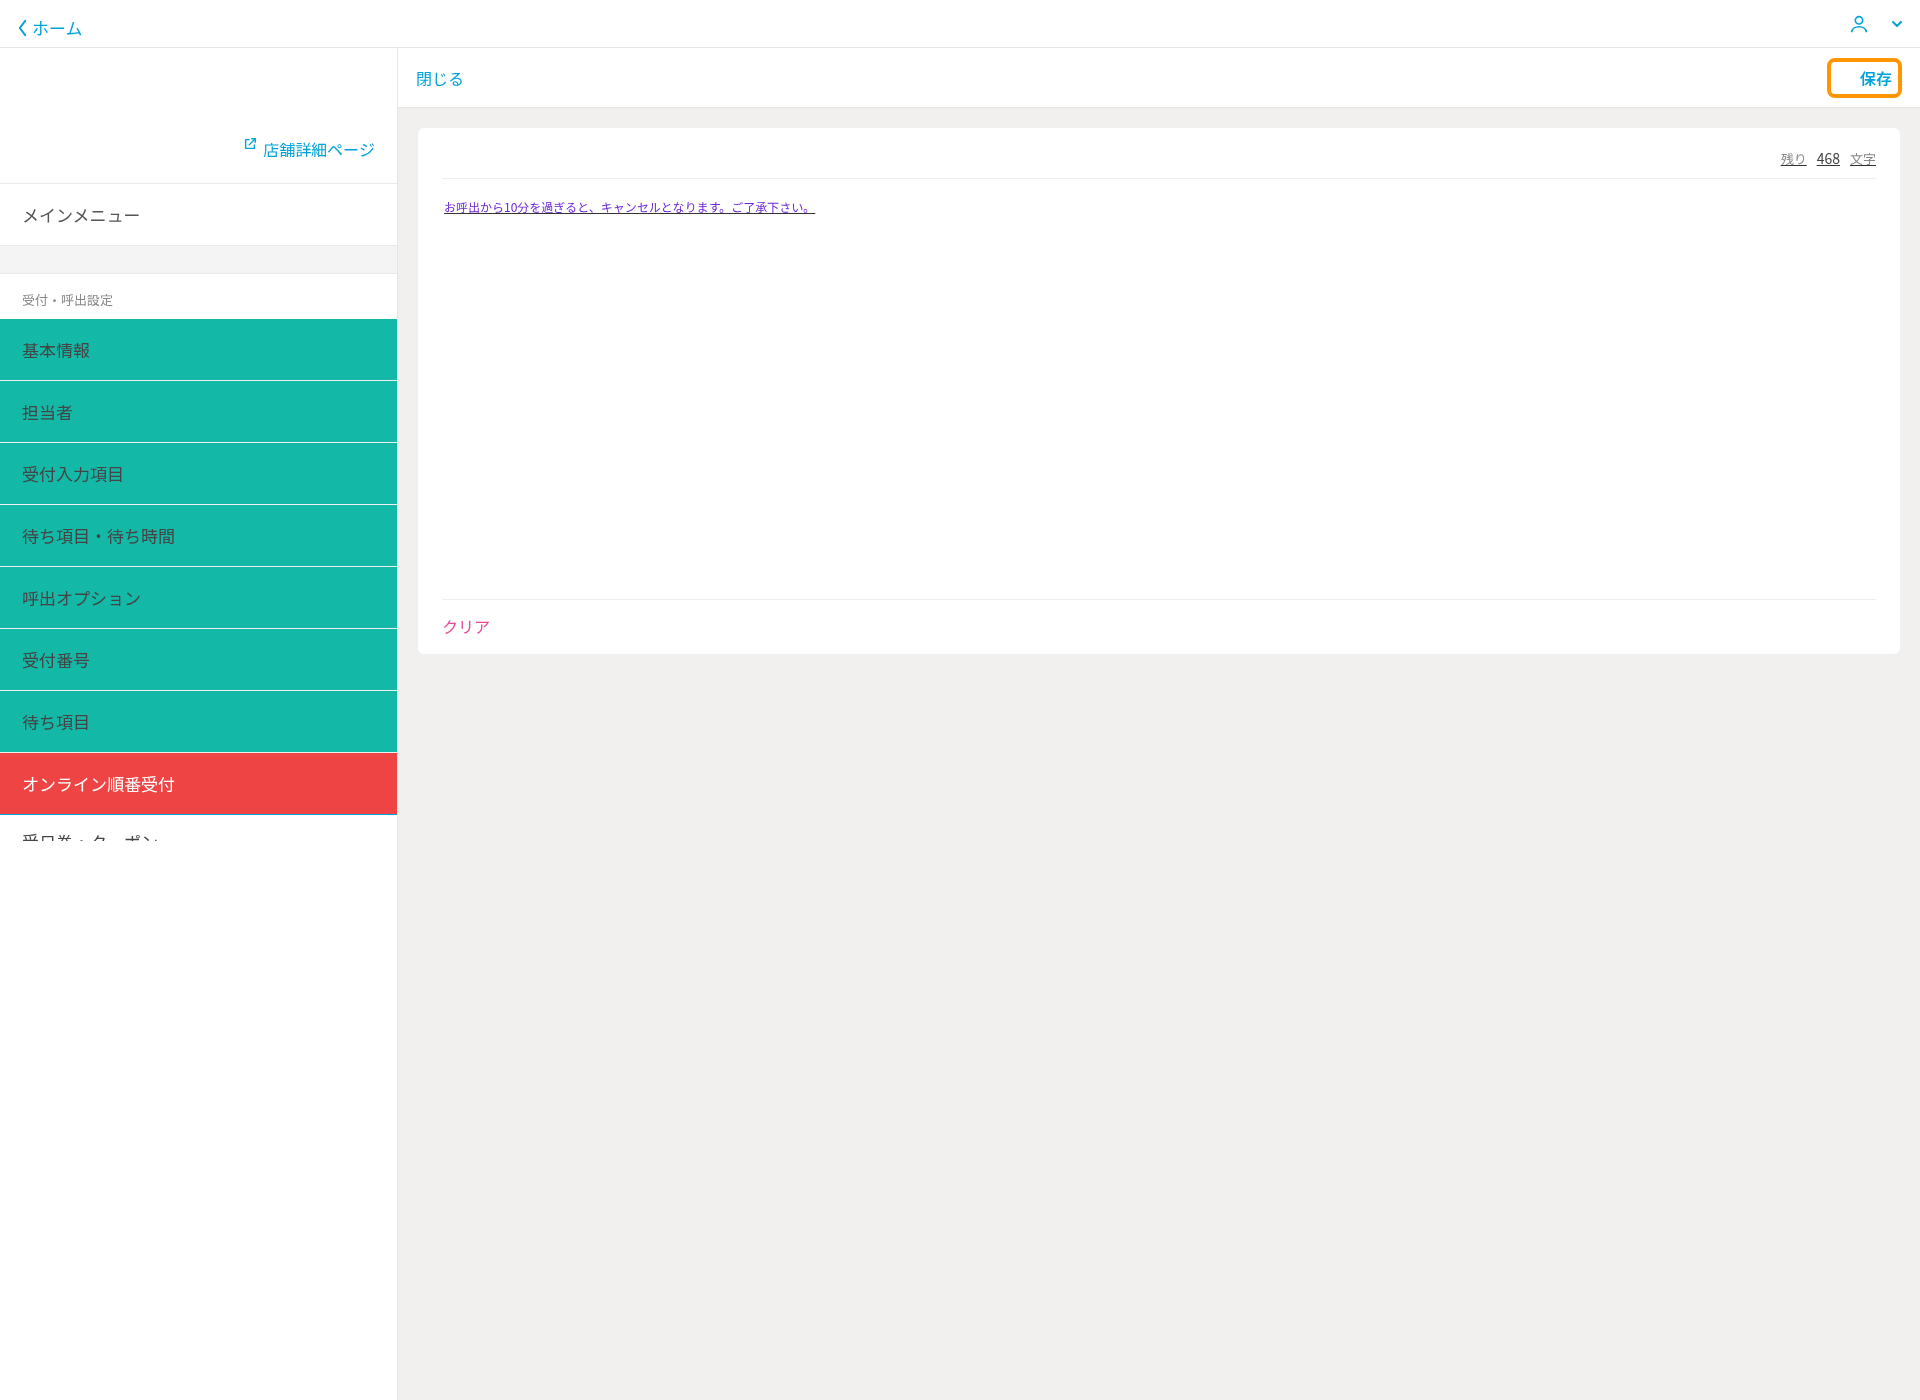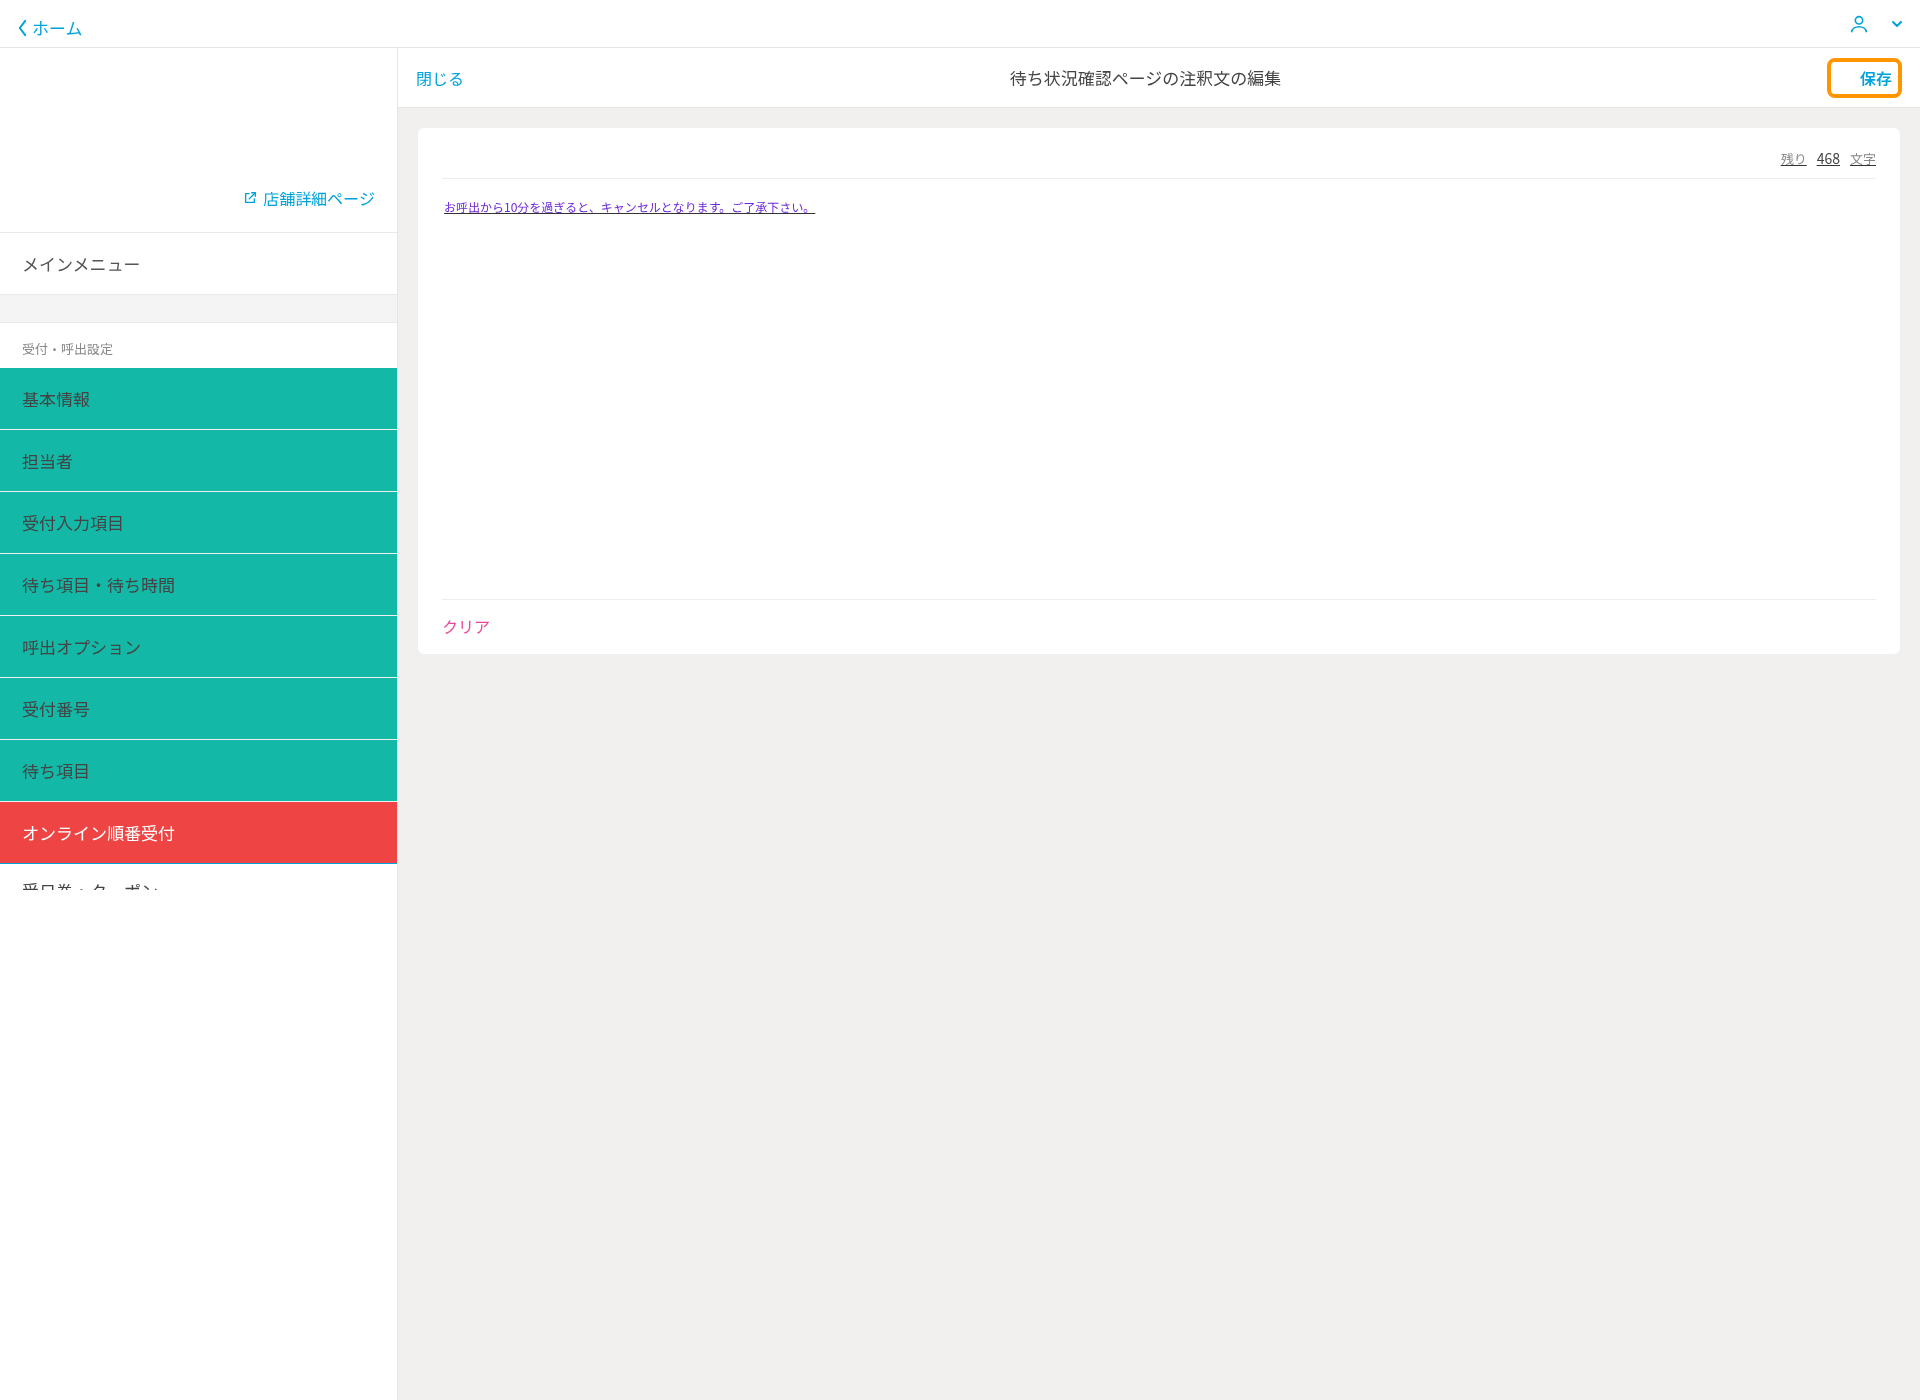--- a/index.html
+++ b/index.html
@@ -61,26 +61,26 @@
       background: #fff;
       overflow-y: auto;
     }
     .store-block {
       padding: 24px 22px 22px 22px;
       border-bottom: 1px solid #e9e9e9;
     }
     .store-detail-link {
       display: flex;
       justify-content: flex-end;
-      align-items: center;
+      align-items: flex-start;
       gap: 6px;
       color: #00a3d9;
       font-size: 16px;
       cursor: pointer;
-      margin-top: 114px;
+      margin-top: 65px;
     }
     .external-icon { width: 14px; height: 14px; display: inline-block; }
 
     .main-menu-item {
       padding: 18px 22px;
       border-bottom: 1px solid #e9e9e9;
       font-size: 17px;
       color: #555;
       cursor: pointer;
       background: #fff;
@@ -272,21 +272,20 @@
       <div class="nav-item"><span>呼出オプション</span></div>
       <div class="nav-item"><span>受付番号</span></div>
       <div class="nav-item"><span>待ち項目</span></div>
       <div class="nav-item active"><span>オンライン順番受付</span></div>
       <div class="nav-item-cut"><span>受日券・クーポン</span></div>
     </div>
 
     <div class="main">
       <div class="content-header">
         <span class="close-btn">閉じる</span>
-        <span class="content-title">待ち状況確認ページの注釈文の編集</span>
         <span class="save-btn-wrap">
           <span class="save-btn">保存</span>
         </span>
       </div>
 
       <div class="content-body">
         <div class="editor-card">
           <div class="char-counter">
             <span>残り</span>
             <span class="char-count-number">468</span>

